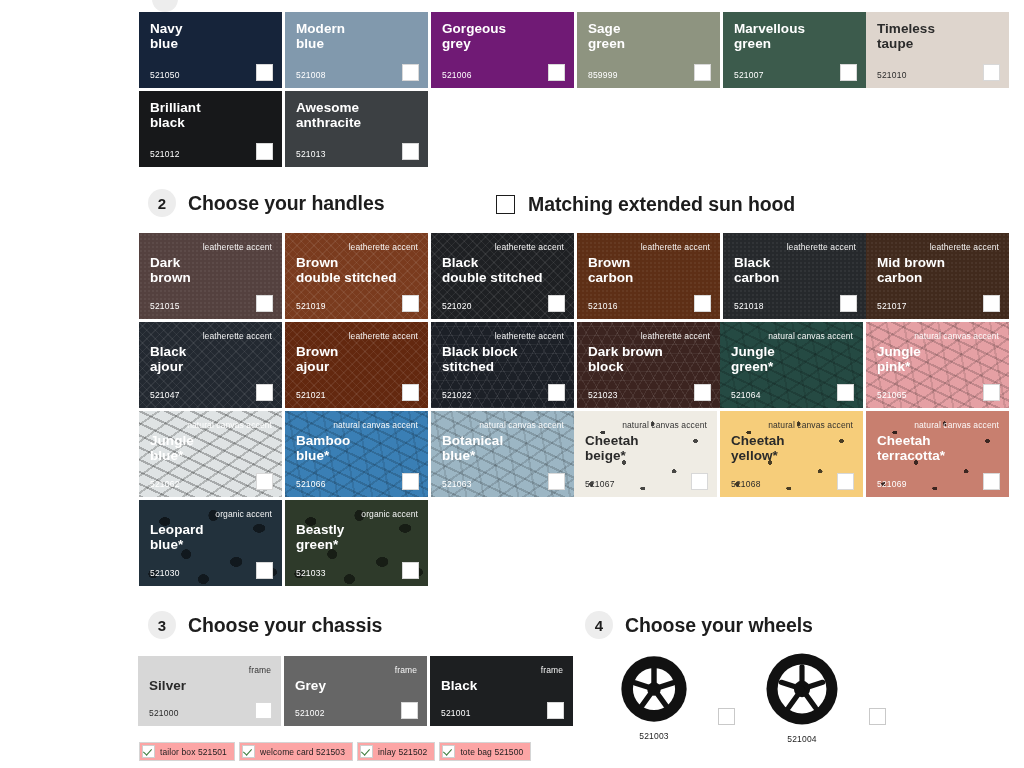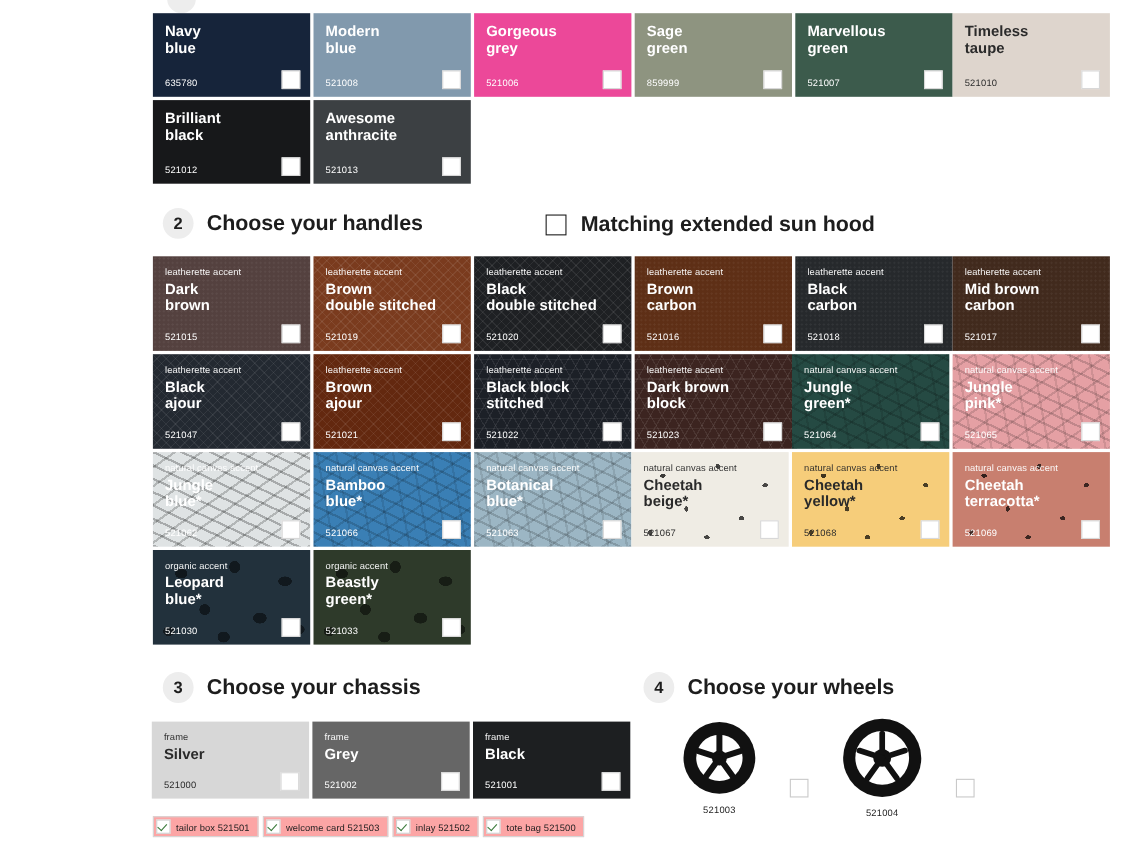--- a/index.html
+++ b/index.html
@@ -19,20 +19,21 @@
     position:relative;
     box-sizing:border-box;
     overflow:hidden;
   }
   .card .accent{
     font-size:8.5px;
     letter-spacing:.1px;
     line-height:10px;
     font-weight:400;
     opacity:.95;
+    text-align:right;
   }
   .card .title{
     font-size:13.5px;
     font-weight:700;
     line-height:15px;
     letter-spacing:.05px;
   }
   .card .code{
     position:absolute;
     left:11px;
@@ -189,32 +190,32 @@
 <div class="page">
 
   <div class="top-remnant"></div>
 
   <div class="colours grid" id="colours">
       <div class="card" style="background: rgb(22, 36, 58); color: rgb(255, 255, 255);">
         <div class="inner cardtext">
           <div class="title">Navy</div>
           <div class="title">blue</div>
         </div>
-        <div class="code cardtext">635780</div>
+        <div class="code cardtext">521050</div>
         <div class="checkbox"></div>
       </div>
       <div class="card" style="background: rgb(129, 153, 173); color: rgb(255, 255, 255);">
         <div class="inner cardtext">
           <div class="title">Modern</div>
           <div class="title">blue</div>
         </div>
         <div class="code cardtext">521008</div>
         <div class="checkbox"></div>
       </div>
-      <div class="card" style="background: #ec4899; color: rgb(255, 255, 255);">
+      <div class="card" style="background: #701a75; color: rgb(255, 255, 255);">
         <div class="inner cardtext">
           <div class="title">Gorgeous</div>
           <div class="title">grey</div>
         </div>
         <div class="code cardtext">521006</div>
         <div class="checkbox"></div>
       </div>
       <div class="card" style="background: rgb(142, 148, 128); color: rgb(255, 255, 255);">
         <div class="inner cardtext">
           <div class="title">Sage</div>

